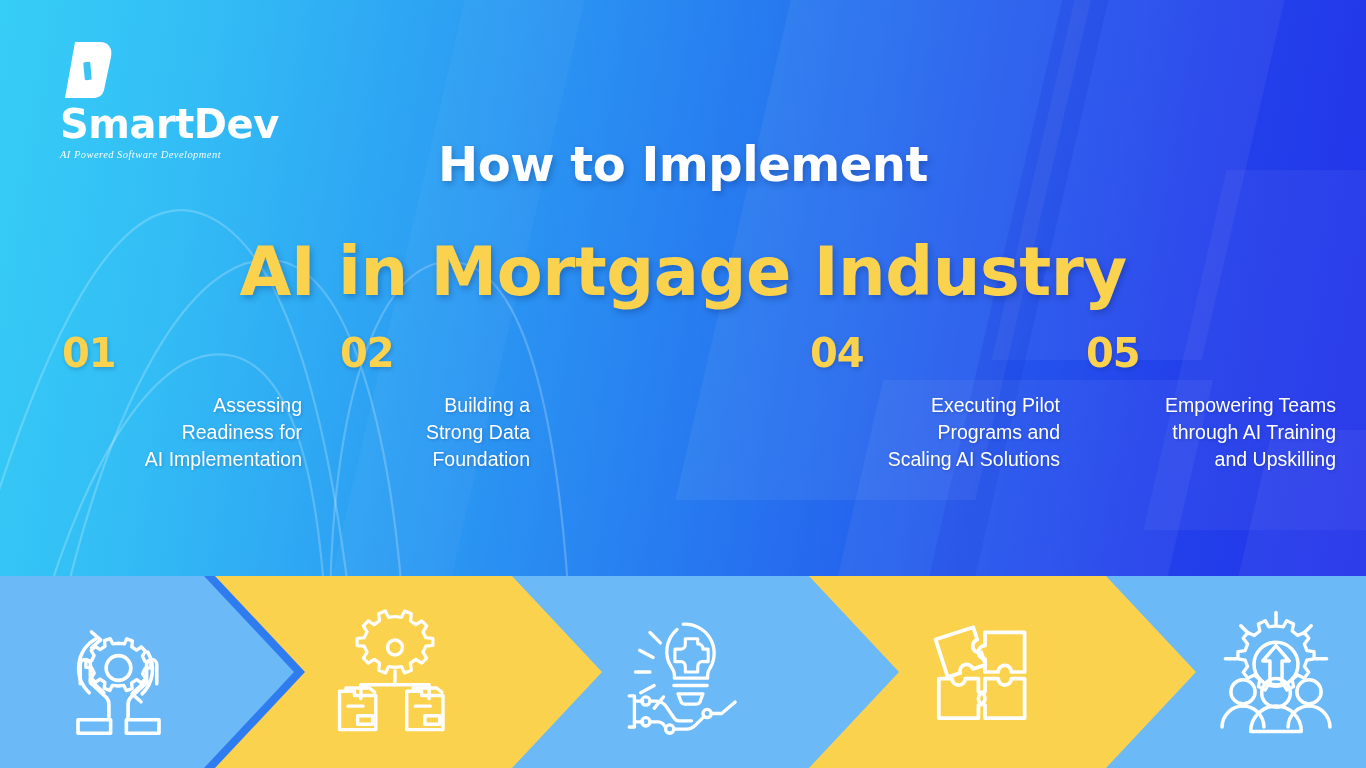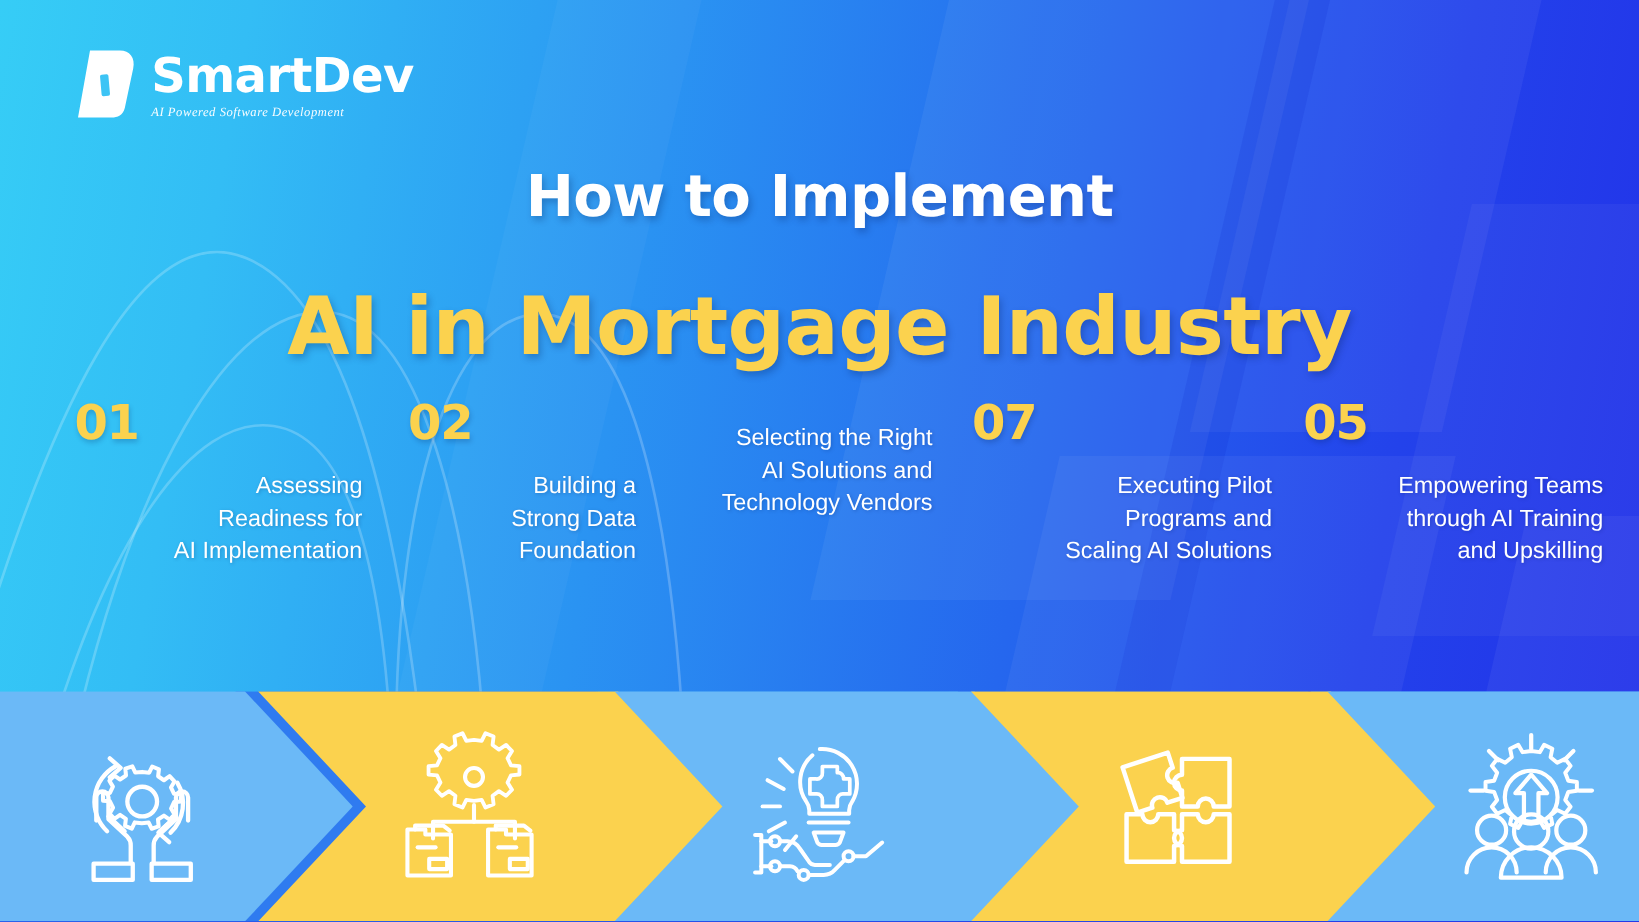--- a/index.html
+++ b/index.html
@@ -21,21 +21,21 @@
   .d3 { left:1185px; top:170px;  width:260px; height:360px; background:rgba(255,255,255,.045); transform:skewX(-13deg); }
   .d4 { left:1000px; top:-80px;  width:46px;  height:700px; background:rgba(10,30,200,.13);   transform:skewX(-13deg); }
   .d5 { left:860px;  top:380px;  width:330px; height:200px; background:rgba(255,255,255,.05);  transform:skewX(-13deg); }
   .d6 { left:1255px; top:430px;  width:180px; height:150px; background:rgba(255,255,255,.05);  transform:skewX(-13deg); }
   .d7 { left:400px;  top:-40px;  width:120px; height:640px; background:rgba(255,255,255,.035); transform:skewX(-13deg); }
 
   
   #arcs { position:absolute; left:0; top:0; width:760px; height:620px; pointer-events:none; }
 
   
-  #logo { position:absolute; left:60px; top:40px; display:flex; align-items:flex-start; }
+  #logo { position:absolute; left:60px; top:40px; display:flex; align-items:flex-start;flex-direction:column; }
   #logo-mark { width:54px; height:60px; margin-right:12px; }
   #logo-text-wrap { padding-top:4px; }
   #logo-word {
     font-size:40px; font-weight:700; color:#fff; letter-spacing:-.5px; line-height:1;
     font-family:"DejaVu Sans", sans-serif;
   }
   #logo-tag {
     margin-top:5px; font-size:10.5px; color:#ffffff; letter-spacing:.45px;
     font-style:italic; font-weight:400; opacity:.97;
     font-family:Liberation Serif, serif;
@@ -126,26 +126,23 @@
 Readiness for
 AI Implementation</div>
     </div>
     <div class="step s1">
       <div class="step-num">02</div>
       <div class="step-text">Building a
 Strong Data
 Foundation</div>
     </div>
     <div class="step s2">
-      <div class="step-text">Selecting the Right
-AI Solutions and
-Technology Vendors</div>
     </div>
     <div class="step s3">
-      <div class="step-num">07</div>
+      <div class="step-num">04</div>
       <div class="step-text">Executing Pilot
 Programs and
 Scaling AI Solutions</div>
     </div>
     <div class="step s4">
       <div class="step-num">05</div>
       <div class="step-text">Empowering Teams
 through AI Training
 and Upskilling</div>
     </div>

